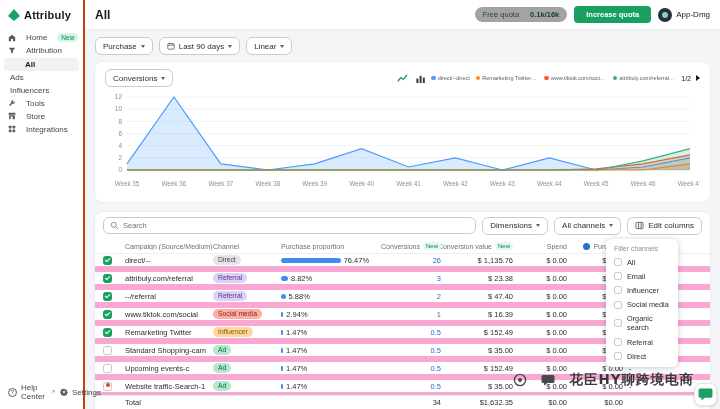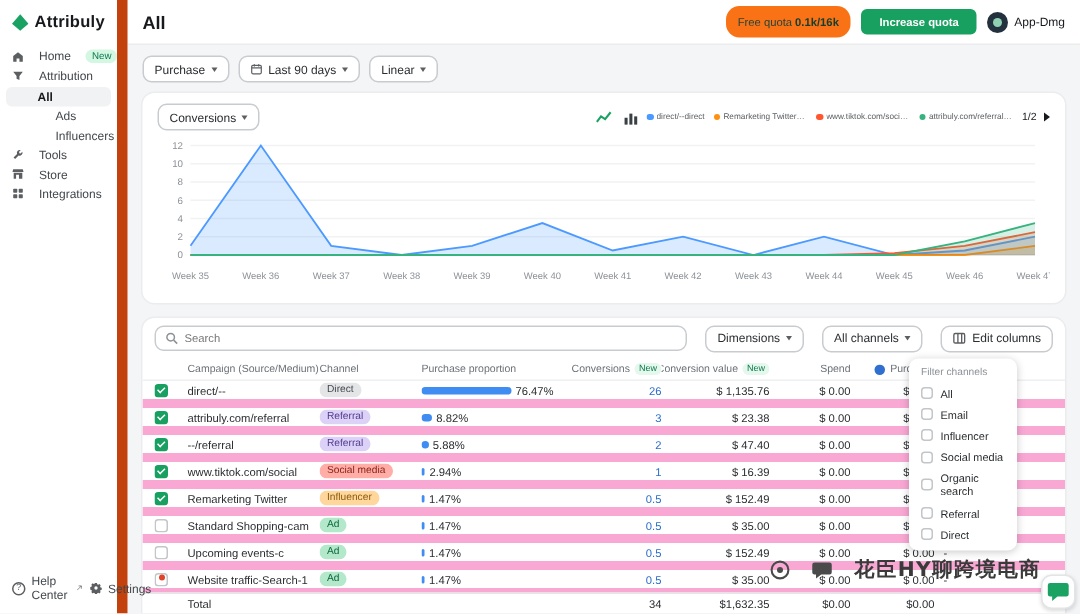--- a/index.html
+++ b/index.html
@@ -2,39 +2,39 @@
 <html style="--accent-green: #18a061; --chart-blue: #4c9aff; --link-blue: #2c6ecb;"><head>
 <meta charset="utf-8">
 <style>
   *{box-sizing:border-box;margin:0;padding:0}
   :root{--accent-green:#18a061;--chart-blue:#4c9aff;--link-blue:#2c6ecb}
   html,body{width:720px;height:409px}
   body{position:relative;overflow:hidden;background:#f4f5f6;font-family:"Liberation Sans",sans-serif;color:#2b2e31}
   svg{display:block}
 
   
-  #sidebar{position:absolute;left:0;top:0;bottom:0;width:85px;background:#fff;border-right:7px solid #c2410c;z-index:6;display:flex;flex-direction:column}
+  #sidebar{position:absolute;left:0;top:0;bottom:0;width:85px;background:#fff;border-right:2px solid #c2410c;z-index:6;display:flex;flex-direction:column}
   .logo{display:flex;align-items:center;gap:4px;padding:9px 8px 7px;cursor:pointer}
   .logo-text{font-size:11px;font-weight:bold;color:#17191c;letter-spacing:.2px}
   nav{padding-top:3px}
   .sb-item{display:flex;align-items:center;gap:10px;padding:0 8px;height:13px;font-size:8px;color:#42474c;cursor:pointer;white-space:nowrap}
   .sb-ic{width:8px;height:8px;fill:#5c5f62;flex:none}
-  .sb-sub{padding-left:37px;height:12.5px}
+  .sb-sub{padding-left:10px;height:12.5px}
   .sb-active{background:#f1f2f3;border-radius:4px;margin:1px 4px;padding-left:21px;color:#17191c;font-weight:bold}
   .new-badge{background:#d4f7e3;color:#0f7a4d;font-size:6.5px;padding:0 4px;border-radius:6px;height:9px;display:inline-flex;align-items:center}
   .sb-footer{margin-top:auto;padding:0 8px 8px;display:flex;flex-direction:row;gap:5px}
   .sbf-item{display:flex;align-items:center;gap:4px;font-size:8px;color:#42474c;cursor:pointer}
   .q-circle{width:9px;height:9px;border:1px solid #5c5f62;border-radius:50%;display:inline-flex;align-items:center;justify-content:center;font-size:6px;color:#5c5f62;flex:none}
   .red-dot{width:4px;height:4px;border-radius:50%;background:#e0452c;align-self:flex-start;margin:0 0 0 1px}
 
   
   #topbar{position:absolute;left:85px;right:0;top:0;height:30px;background:#fff;border-bottom:1px solid #ececec;display:flex;align-items:center;padding:0 10px;z-index:5}
   #page-title{font-size:12px;font-weight:bold;color:#17191c}
   .tb-right{margin-left:auto;display:flex;align-items:center;gap:7px}
-  .quota-pill{background:#f97316;border-radius:9px;height:21px;display:flex;align-items:center;padding:0 8px;font-size:7.5px;color:#23443a;gap:2px}
+  .quota-pill{background:#a3a3a3;border-radius:9px;height:15px;display:flex;align-items:center;padding:0 8px;font-size:7.5px;color:#23443a;gap:11px}
   .quota-pill b{color:#143d2f}
   .btn-green{background:var(--accent-green);color:#fff;border:none;border-radius:4px;height:17px;padding:0 12px;font-size:7.5px;font-weight:bold;font-family:inherit;cursor:pointer}
   .account{display:flex;align-items:center;gap:4px;font-size:8px;color:#17191c;cursor:pointer}
   .avatar{width:14px;height:14px;border-radius:50%;background:#23313f;display:inline-flex;align-items:center;justify-content:center}
   .avatar::after{content:"";width:6px;height:6px;border-radius:50%;background:#8fd0b2}
 
   
   .sel{display:inline-flex;align-items:center;gap:4px;background:#fff;border:1px solid #c9cccf;border-radius:6px;height:18px;padding:0 7px;font-size:8px;color:#2b2e31;font-family:inherit;cursor:pointer;white-space:nowrap}
   .tri{width:0;height:0;border-left:2.8px solid transparent;border-right:2.8px solid transparent;border-top:3.4px solid #5c5f62;flex:none}
   .tri-r{width:0;height:0;border-top:3px solid transparent;border-bottom:3px solid transparent;border-left:4px solid #17191c;margin-left:1px;cursor:pointer}
@@ -49,21 +49,21 @@
   .ct-icon{width:14px;height:14px;border-radius:3px;display:inline-flex;align-items:center;justify-content:center;cursor:pointer}
   #legend{display:flex;align-items:center;gap:6px;overflow:hidden}
   .lg-item{display:inline-flex;align-items:center;gap:2px;flex:none;cursor:pointer}
   .lg-dot{width:4.5px;height:4.5px;border-radius:50%;display:inline-block}
   .lg-lab{font-size:5.5px;color:#5a5f63;max-width:56px;overflow:hidden;text-overflow:ellipsis;white-space:nowrap}
   .pag{font-size:7px;color:#17191c;margin-left:2px;white-space:nowrap}
   #chart-svg{width:595px;height:106px;margin-top:3px}
 
   
   #table-card{position:absolute;left:95px;top:212px;width:615px;bottom:0;background:#fff;border-radius:8px 8px 0 0;box-shadow:0 0 0 1px #ebecee;z-index:3;overflow:hidden}
-  .tc-toolbar{display:flex;align-items:center;gap:12px;padding:5px 8px;height:27px}
+  .tc-toolbar{display:flex;align-items:center;gap:6px;padding:5px 8px;height:27px}
   .search-box{flex:1;display:flex;align-items:center;gap:4px;border:1px solid #c9cccf;border-radius:6px;height:17px;padding:0 6px;background:#fff;max-width:452px}
   .search-box input{border:none;outline:none;flex:1;font-size:7.5px;font-family:inherit;color:#2b2e31;background:transparent}
   .grid-row{display:grid;grid-template-columns:22px 88px 68px 98px 62px 72px 54px 56px 1fr;align-items:center;padding:0 8px}
   .thead{height:15px;font-size:7px;color:#6b7177;border-bottom:1px solid #eef0f1}
   .th{display:flex;align-items:center;gap:3px;overflow:hidden;white-space:nowrap}
   .ar{justify-content:flex-end;text-align:right}
   .trow{height:18px;border-bottom:6px solid #f9a8d4;font-size:7.5px;color:#2b2e31}
   .cell{display:flex;align-items:center;gap:3px;overflow:hidden;white-space:nowrap}
   .badge{font-size:6.8px;padding:1.5px 5px;border-radius:7px;line-height:1;white-space:nowrap}
   .cb{width:9px;height:9px;border:1px solid #c2c6c9;border-radius:2.5px;background:#fff;display:inline-flex;align-items:center;justify-content:center;flex:none;cursor:pointer}

